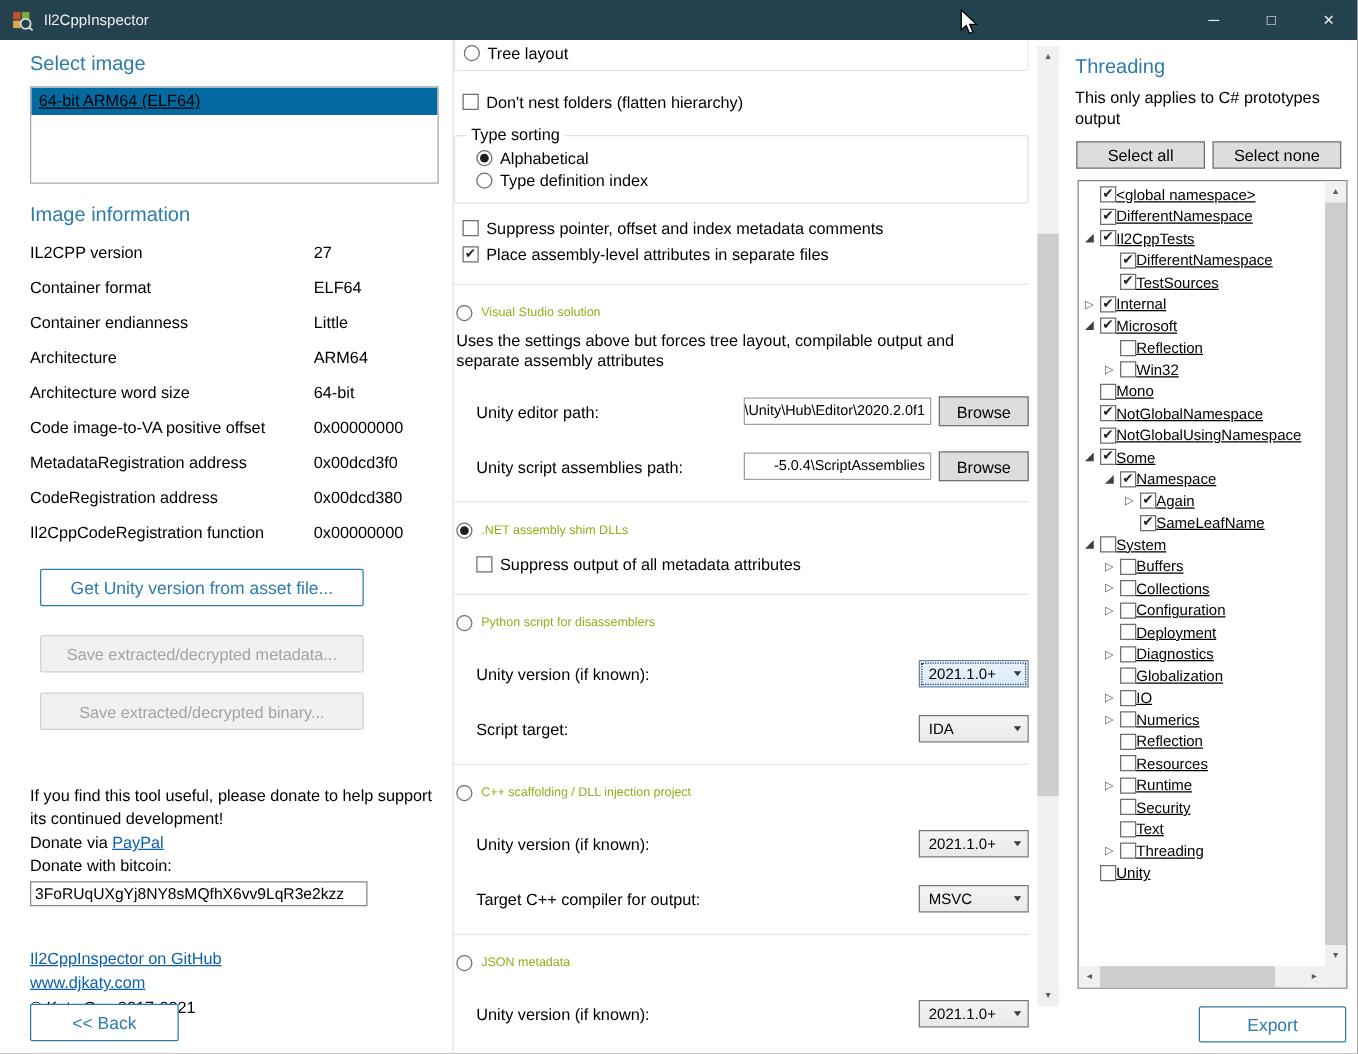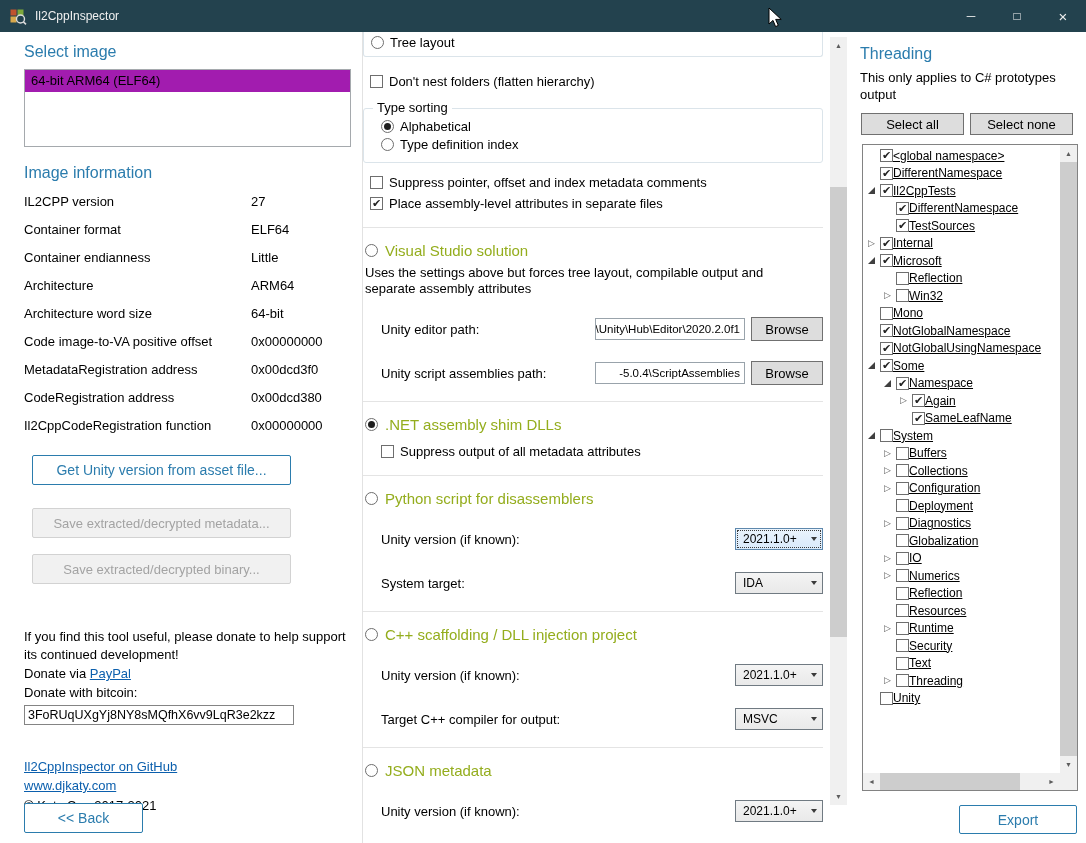--- a/index.html
+++ b/index.html
@@ -18,21 +18,21 @@
   
   .left-panel{position:absolute;left:16px;top:32px;width:347px;height:811px;box-sizing:border-box;
               border-right:1px solid #e2e2e2;padding:0 0 0 8px;}
   .middle-panel{position:absolute;left:348px;top:32px;width:504px;height:811px;}
   .right-panel{position:absolute;left:852px;top:32px;width:234px;height:811px;}
   .panel-heading{font-size:16px;font-weight:400;color:#2b7cad;margin:0;}
   
   .lp-h1{margin:11px 0 8px 0;}
   .listbox{width:327px;height:78px;border:1px solid #a5a9ad;background:#fff;box-sizing:border-box;overflow:hidden;}
   .list-item{height:22px;line-height:22px;padding-left:6px;white-space:nowrap;}
-  .list-item.selected{background:#a21caf;}
+  .list-item.selected{background:#0369a1;text-decoration:underline;}
   .lp-h2{margin:17px 0 12px 0;}
   .info-row{display:flex;height:28px;}
   .info-label{width:227px;flex:none;}
   .info-value{white-space:nowrap;}
   .btn{display:flex;align-items:center;justify-content:center;box-sizing:border-box;
        background:#fff;border:1px solid #2b7cad;color:#2b7cad;font-family:inherit;font-size:14px;cursor:default;}
   .btn-get-unity{width:259px;height:30px;margin:9px 0 0 8px;border-radius:2px;}
   .btn-disabled{width:259px;height:30px;margin:23px 0 0 8px;border:1px solid #d2d2d2;
                 background:#f1f1f1;color:#a3a3a3;border-radius:2px;font-size:13px;}
   .btn-disabled + .btn-disabled{margin-top:16px;}
@@ -50,21 +50,21 @@
   .gb.clipped{height:25px;border-top:none;border-radius:0 0 3px 3px;padding:2px 8px 0 7px;}
   .opt-row{display:flex;align-items:center;gap:6px;height:16px;}
   .opt-row.flatten{margin:16px 0 0 7px;}
   .gb.type-sorting{margin-top:19px;position:relative;padding:8px 0 9px 17px;width:460px;}
   .gb-legend{position:absolute;top:-9px;left:9px;background:#fff;padding:0 4px;}
   .gb.type-sorting .opt-row{height:18px;}
   .opt-stack{margin:11px 0 0 7px;}
   .opt-stack .opt-row{margin-bottom:5px;}
   .sep{border-top:1px solid #e4e4e4;margin:16px 0 13px 0;}
   .section-title{display:flex;align-items:center;gap:7px;padding-left:2px;height:18px;}
-  .green{color:#94ad1d;font-size:15px;white-space:nowrap;}
+  .green{color:#94ad1d;font-size:10px;white-space:nowrap;}
   .desc{margin:6px 0 0 2px;width:448px;line-height:16px;}
   .field-row{display:flex;align-items:center;margin-top:20px;padding-left:18px;height:24px;}
   .spacer{flex:1;}
   .pathbox{width:150px;height:22px;box-sizing:border-box;border:1px solid #99a3ab;background:#fff;
            display:flex;align-items:center;justify-content:flex-end;overflow:hidden;padding:0 4px;}
   .pathbox span{font-size:11.5px;white-space:nowrap;}
   .btn-std{height:24px;width:72px;margin-left:6px;background:#dddddd;border:1px solid #707070;
            font-family:inherit;font-size:13px;color:#000;cursor:default;}
   .combo{width:88px;height:22px;box-sizing:border-box;border:1px solid #707a82;
          background:linear-gradient(#f4f4f4,#e9e9e9);display:flex;align-items:center;}
@@ -293,21 +293,21 @@
           <span class="f-label">Unity version (if known):</span>
           <span class="spacer"></span>
           <div class="combo focused">
             <span class="val">2021.1.0+</span>
             <span class="arrow-zone">
                 <span class="arr"></span>
               </span>
           </div>
         </div>
         <div class="field-row">
-          <span class="f-label">System target:</span>
+          <span class="f-label">Script target:</span>
           <span class="spacer"></span>
           <div class="combo">
             <span class="val">IDA</span>
             <span class="arrow-zone">
                 <span class="arr"></span>
               </span>
           </div>
         </div>
       </div>
 

